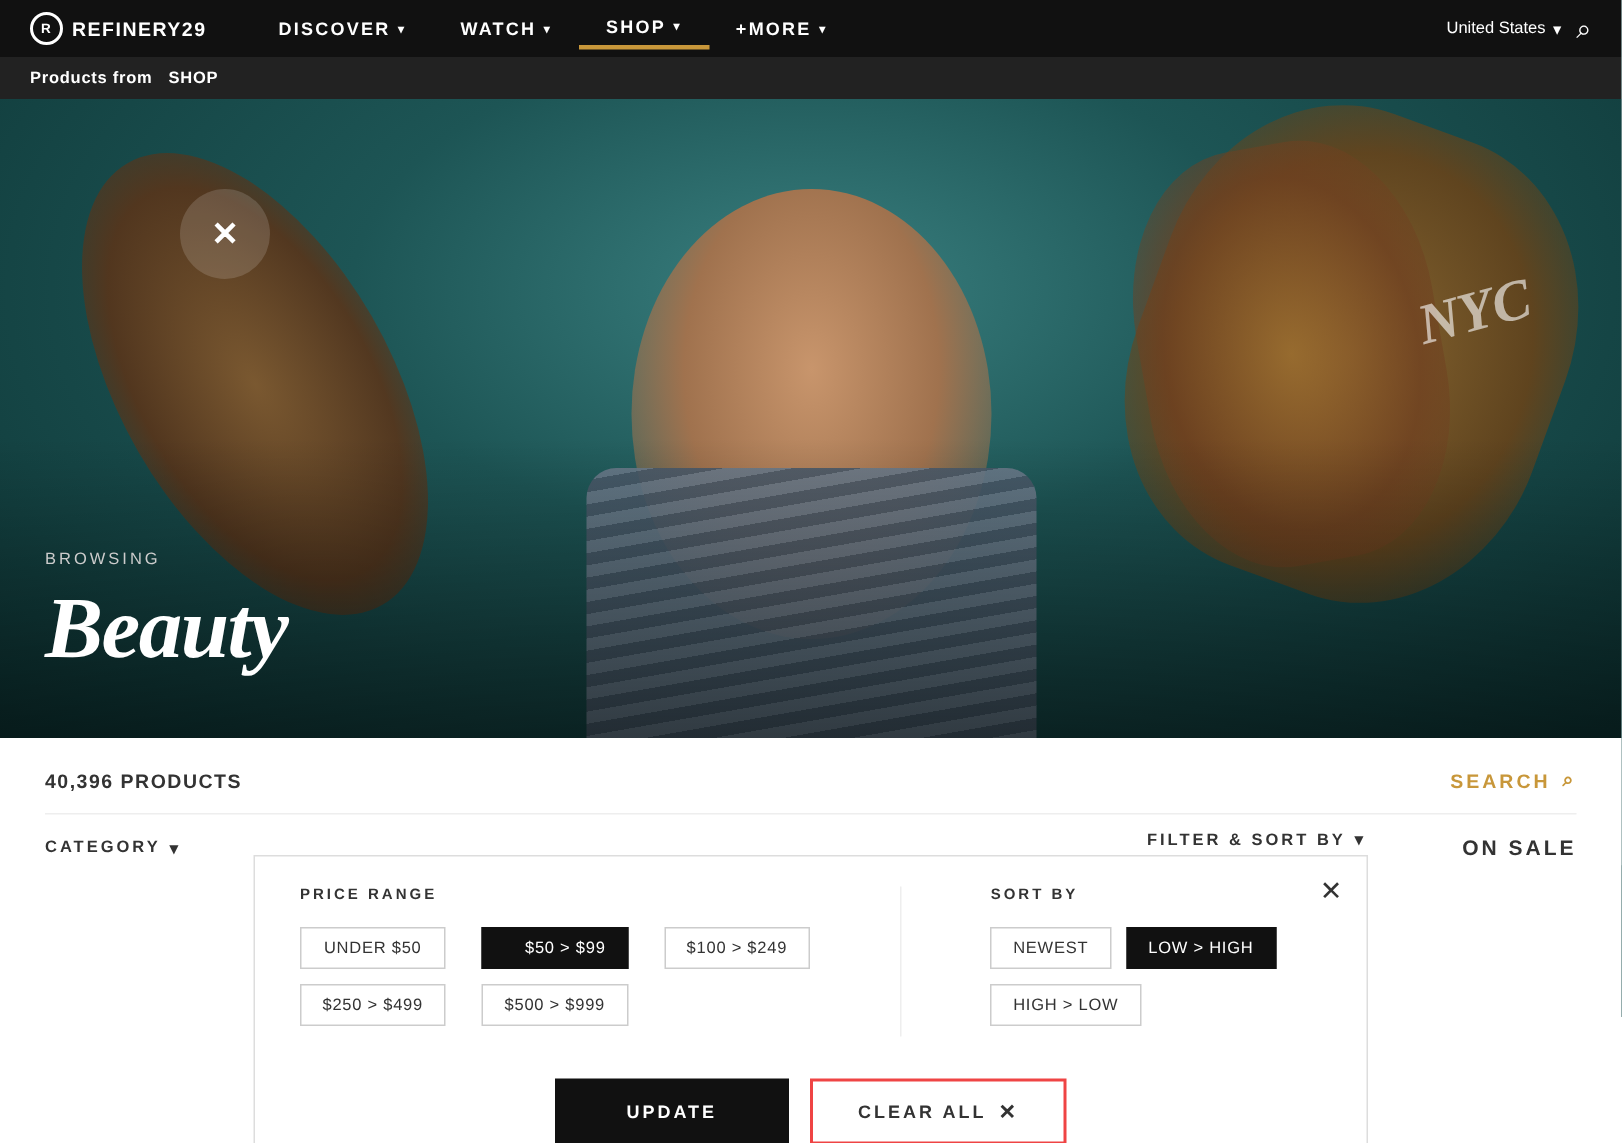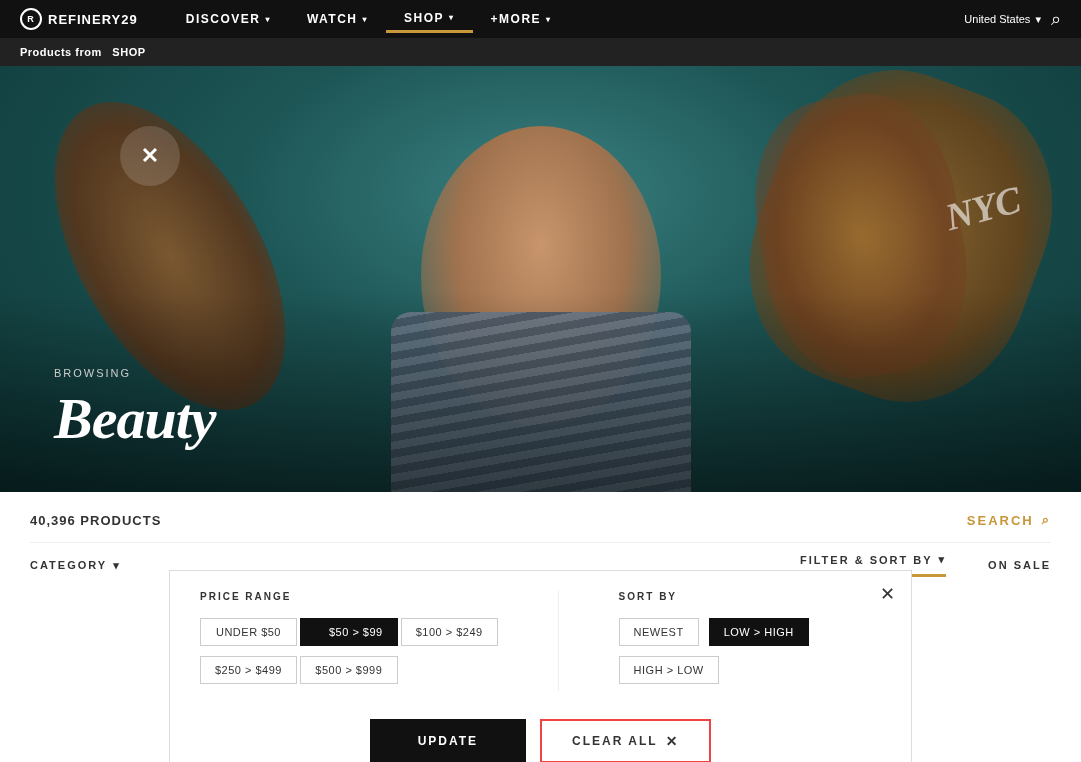--- a/index.html
+++ b/index.html
@@ -113,21 +113,20 @@
       bottom: 0;
       left: 0;
       right: 0;
       height: 200px;
       background: linear-gradient(transparent, rgba(0,0,0,0.5));
     }
     .hero-text {
       position: relative;
       z-index: 10;
       padding: 0 0 40px 30px;
-      margin-left: 24px;
     }
     .hero-browsing {
       color: #ccc;
       font-size: 11px;
       letter-spacing: 2px;
       text-transform: uppercase;
       margin-bottom: 6px;
     }
     .hero-title {
       color: #fff;
@@ -221,27 +220,27 @@
       font-size: 11px;
       font-weight: 700;
       letter-spacing: 2px;
       text-transform: uppercase;
       color: #333;
       cursor: pointer;
       border-bottom: 3px solid #c8973a;
       padding-bottom: 8px;
     }
     .filter-onsale {
-      font-size: 11px;
-      font-weight: 700;
-      letter-spacing: 2px;
-      text-transform: uppercase;
-      color: #333;
-      cursor: pointer;
-      margin-left: 12px;
+      font-size: 14px;
+      font-weight: 700;
+      letter-spacing: 2px;
+      text-transform: uppercase;
+      color: #333;
+      cursor: pointer;
+      margin-left: 34px;
     }
 
     
     .dropdown-panel {
       position: absolute;
       top: 570px;
       left: 169px;
       right: 169px;
       background: #fff;
       border: 1px solid #ddd;
@@ -266,21 +265,21 @@
       font-size: 10px;
       font-weight: 700;
       letter-spacing: 2px;
       text-transform: uppercase;
       color: #333;
       margin-bottom: 16px;
     }
     .price-options {
       display: grid;
       grid-template-columns: 1fr 1fr 1fr;
-      gap: 10px 3px;
+      gap: 10px 24px;
     }
     .price-btn {
       padding: 7px 14px;
       border: 1px solid #ccc;
       background: #fff;
       font-size: 11px;
       color: #333;
       cursor: pointer;
       white-space: nowrap;
       letter-spacing: 0.5px;

